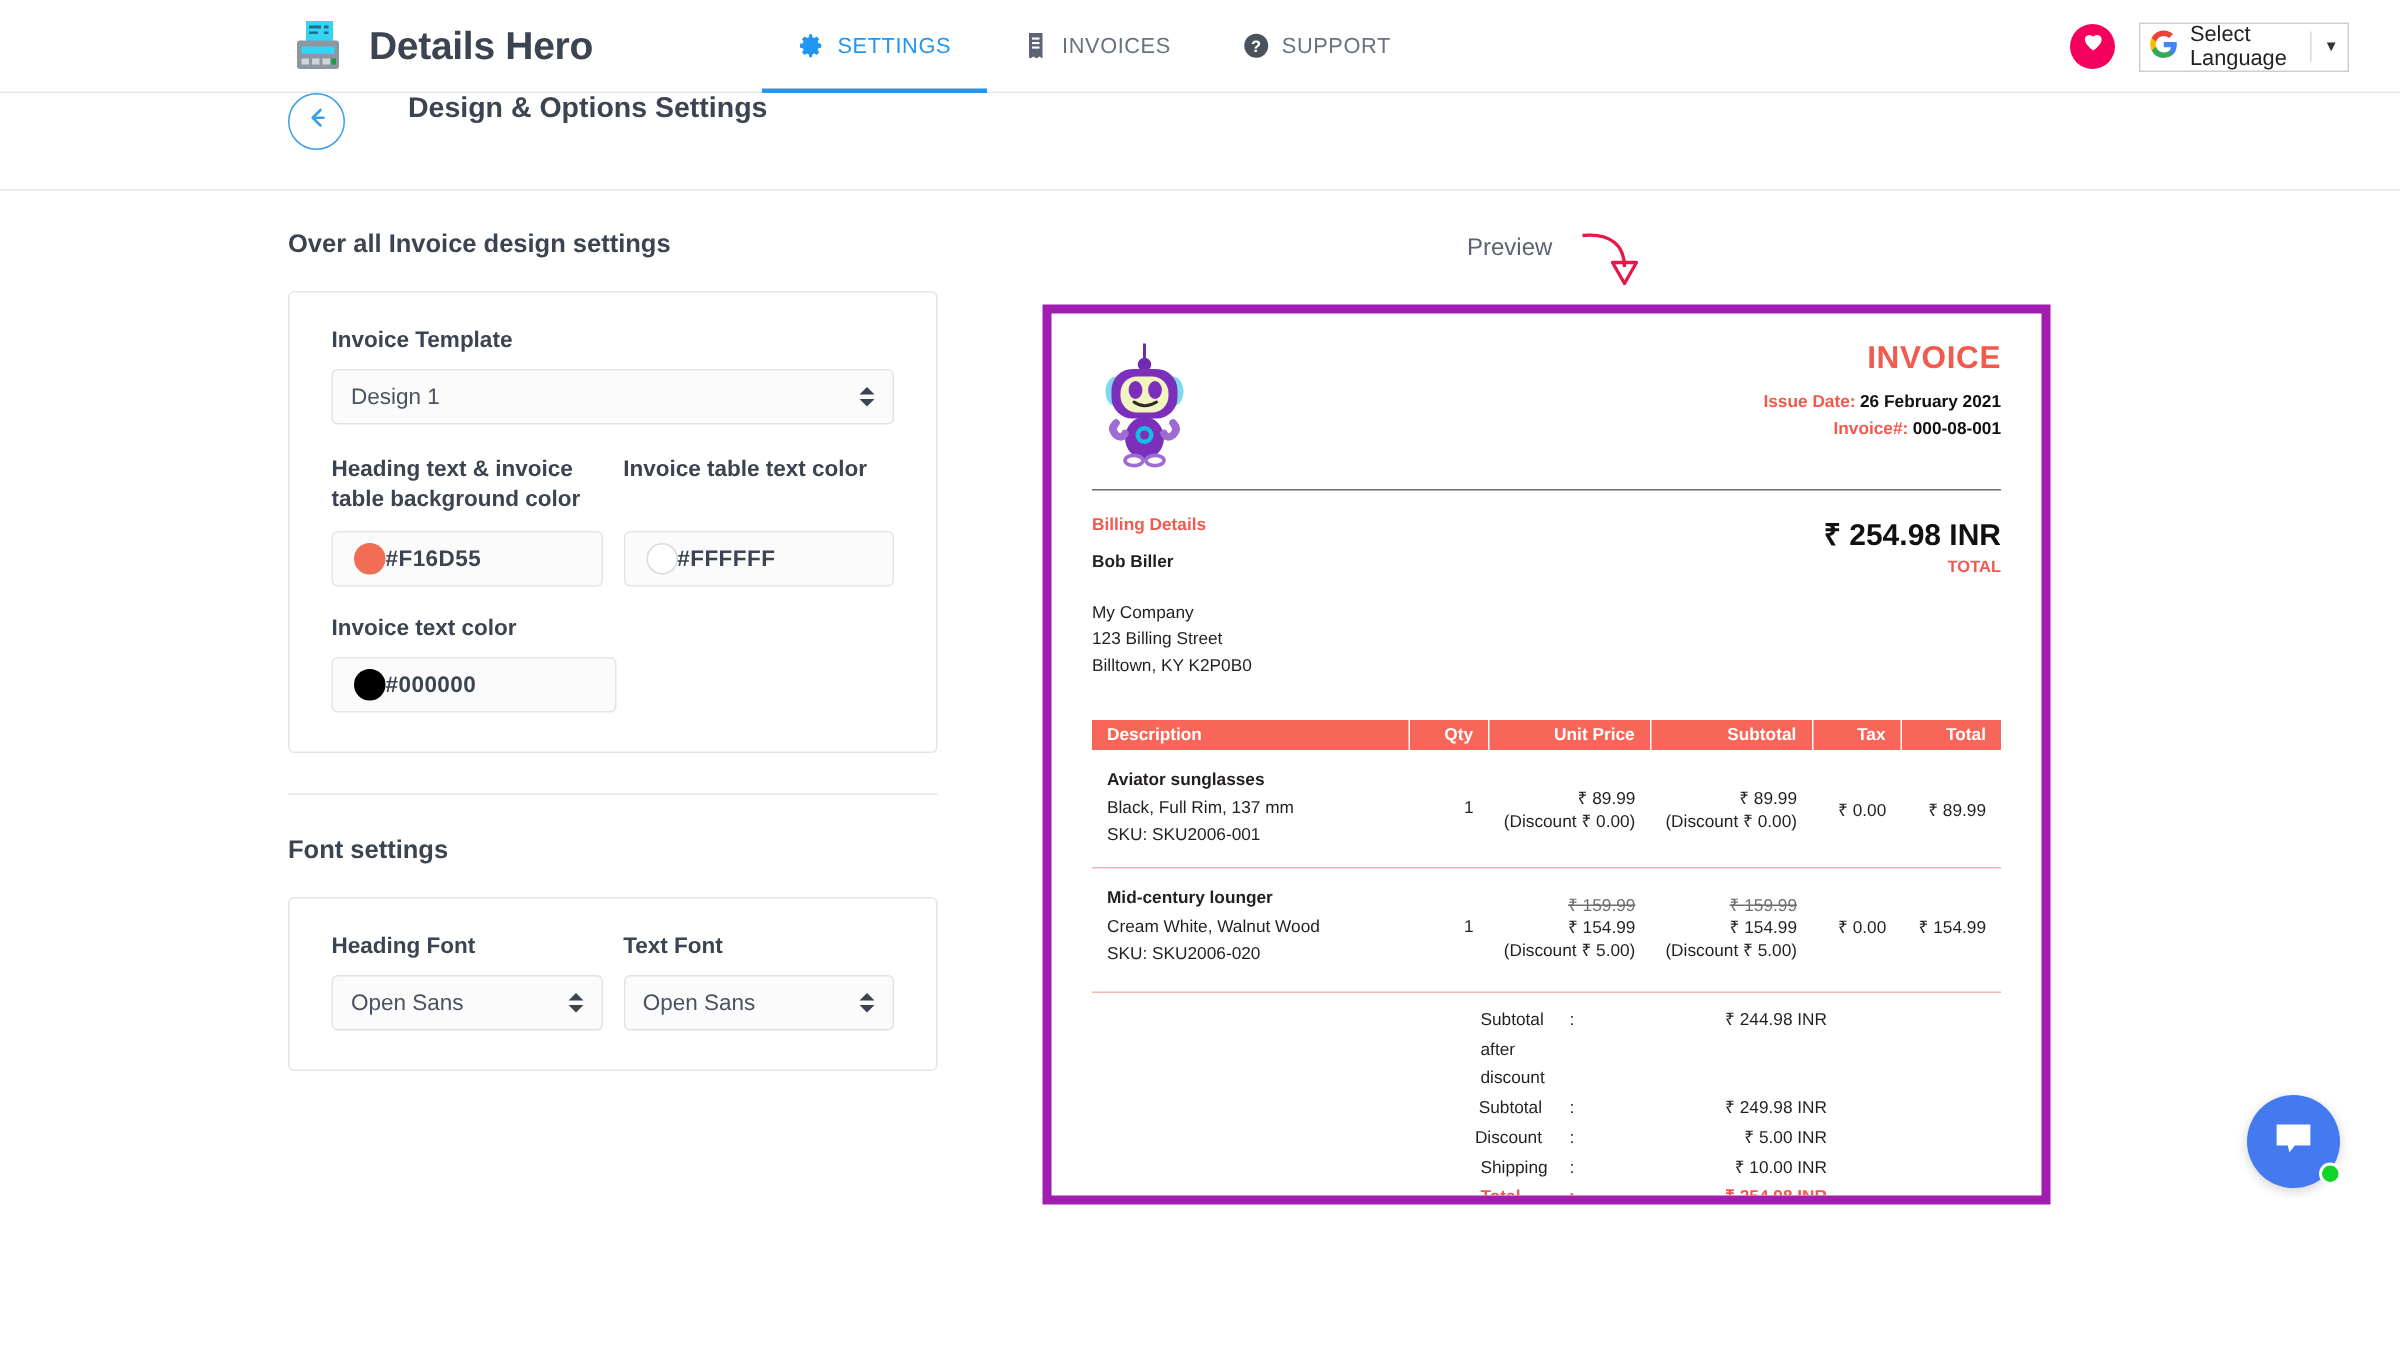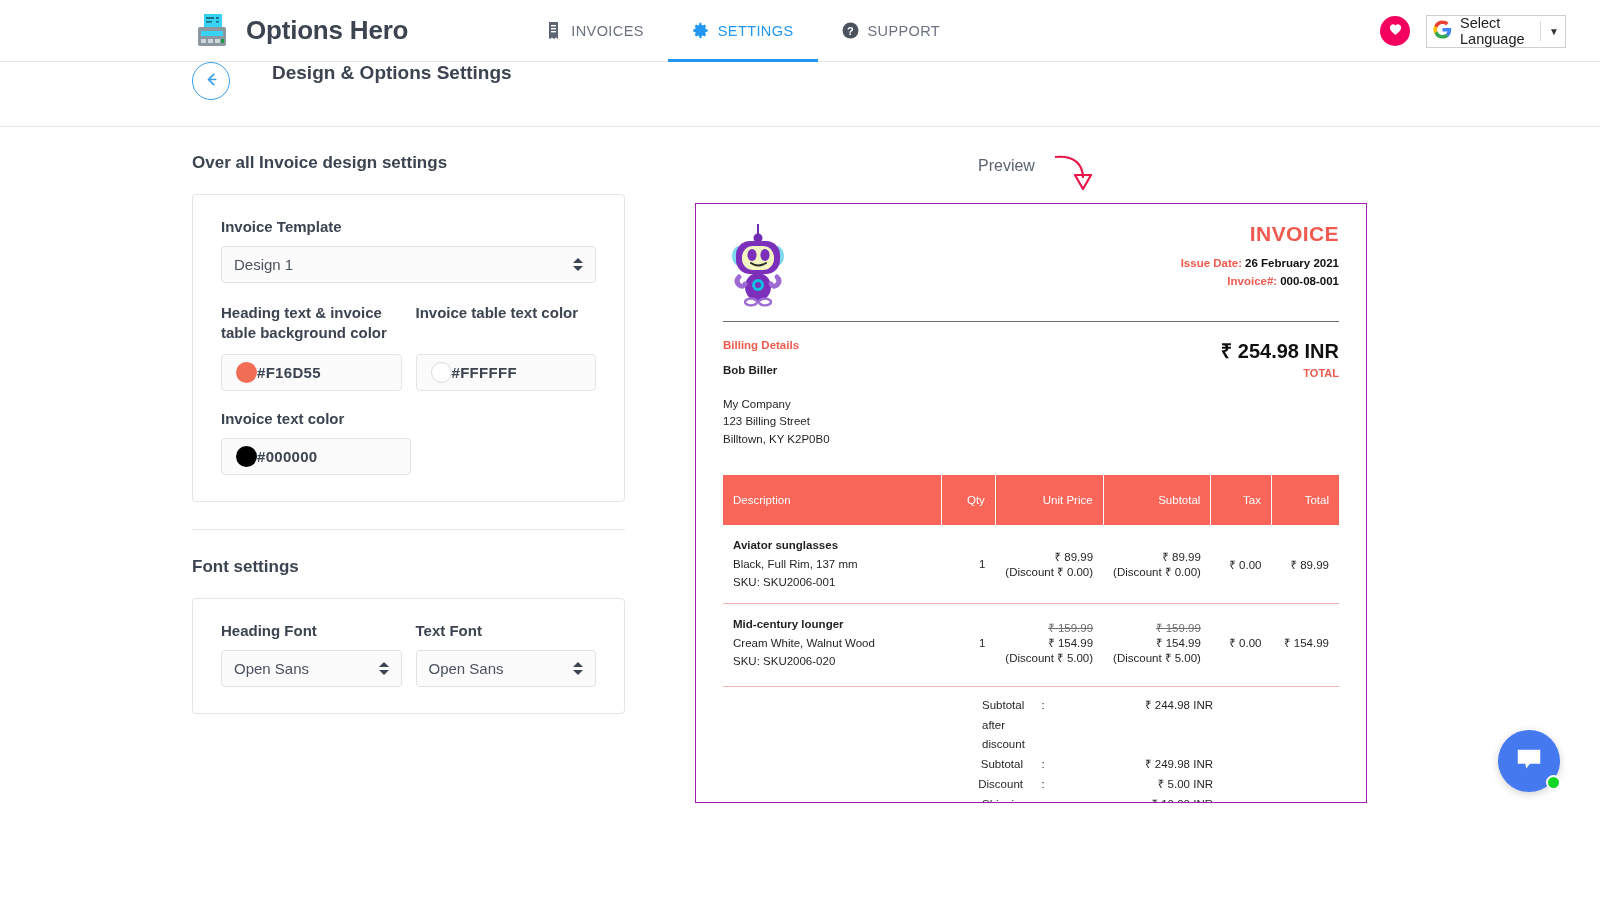--- a/index.html
+++ b/index.html
@@ -106,21 +106,21 @@
 
   .font-row { display:flex; gap:14px; }
   .font-col { width:183px; }
 
   
   .preview-head { display:flex; align-items:flex-start; gap:14px; margin-left:283px; height:44px; }
   .preview-label { font-size:16px; color:#5a6472; padding-top:4px; }
 
   .invoice {
     margin-left:0; margin-top:6px;
-    width:672px; border:1px solid #a21caf; background:#fff;
+    width:672px; border:6px solid #a21caf; background:#fff;
     padding:18px 27px 0 27px; height:600px; overflow:hidden;
     font-family:"Liberation Sans", sans-serif;
   }
   .inv-top { display:flex; justify-content:space-between; align-items:flex-start; }
   .robot { width:70px; height:85px; }
   .inv-title { font-size:21px; font-weight:bold; color:#f05a4f; text-align:right; letter-spacing:.4px; }
   .inv-meta { text-align:right; font-size:11.5px; margin-top:9px; line-height:1.55; }
   .inv-meta .k { color:#f05a4f; font-weight:bold; }
   .inv-meta .v { color:#12100e; font-weight:bold; margin-left:3px; }
   .hr-dark { border:0; border-top:1px solid #6b6b6b; margin:14px 0 0 0; }
@@ -128,22 +128,22 @@
   .parties { display:flex; margin-top:15px; }
   .party { width:205px; font-size:11.5px; color:#231f20; line-height:1.55; }
   .party h4 { margin:0 0 7px 0; font-size:11.5px; color:#f05a4f; font-weight:bold; }
   .party .nm { font-weight:bold; display:block; margin-bottom:16px; }
   .total-block { margin-left:auto; text-align:right; }
   .total-amt { font-size:20px; font-weight:bold; color:#12100e; }
   .total-cap { font-size:11px; font-weight:bold; color:#f05a4f; margin-top:3px; }
 
   table.items { width:100%; border-collapse:collapse; margin-top:26px; }
   table.items thead th {
-    background:#f8665a; color:#fff; font-size:11.5px; font-weight:normal;
-    padding:19px 10px; text-align:right; border-right:1px solid #fff;
+    background:#f8665a; color:#fff; font-size:11.5px; font-weight:bold;
+    padding:4px 10px; text-align:right; border-right:1px solid #fff;
   }
   table.items thead th.desc { text-align:left; }
   table.items thead th:last-child { border-right:0; }
   table.items td { font-size:11.5px; color:#231f20; padding:11px 10px; vertical-align:middle; }
   table.items tbody tr + tr td { border-top:1px solid #f5b6ae; }
   td.desc { text-align:left; line-height:1.62; }
   td.desc b { display:block; font-size:11.5px; }
   td.num { text-align:right; white-space:nowrap; }
   td.qty { text-align:right; }
   .strike { text-decoration:line-through; color:#6f6f6f; display:block; }
@@ -182,42 +182,42 @@
         <rect x="24" y="6" width="3" height="2" fill="#1b6f86"></rect>
         <rect x="24" y="10" width="3" height="1.6" fill="#1b6f86"></rect>
         <rect x="6" y="16" width="28" height="19" rx="2" fill="#8d97a0"></rect>
         <rect x="9" y="20" width="22" height="5" fill="#36d3f5"></rect>
         <rect x="9" y="28" width="5" height="4" fill="#cfd6db"></rect>
         <rect x="16" y="28" width="5" height="4" fill="#cfd6db"></rect>
         <rect x="23" y="28" width="5" height="4" fill="#cfd6db"></rect>
         <rect x="29" y="28" width="3" height="4" fill="#1c9b46"></rect>
       </svg>
     </span>
-    <span class="brand-name">Options Hero</span>
+    <span class="brand-name">Details Hero</span>
   </div>
 
   <div class="navlinks">
+    <div class="navlink active">
+      <span class="nav-ico">
+        <svg viewBox="0 0 20 20" width="17" height="17">
+            <path fill="#2196f3" d="M10 6.4a3.6 3.6 0 1 0 0 7.2 3.6 3.6 0 0 0 0-7.2zm8.2 5.1.1-1.5-.1-1.5-2.2-.4-.6-1.4 1.3-1.8-2-2.1-1.9 1.2-1.4-.6L10.9.9h-2l-.5 2.5-1.4.6-1.9-1.2-2 2.1 1.3 1.8-.6 1.4-2.2.4L1.5 10l.1 1.5 2.2.4.6 1.4-1.3 1.8 2 2.1 1.9-1.2 1.4.6.5 2.5h2l.5-2.5 1.4-.6 1.9 1.2 2-2.1-1.3-1.8.6-1.4z"></path>
+          </svg>
+      </span>
+      <span>SETTINGS</span>
+    </div>
     <div class="navlink">
       <span class="nav-ico">
         <svg viewBox="0 0 17 17" width="17" height="17">
             <path fill="#5b6470" d="M4 0h9v17l-2-1.4-2 1.4-2-1.4L5 17 4 16.2z"></path>
             <rect x="6" y="3" width="5" height="1.4" fill="#fff"></rect>
             <rect x="6" y="6" width="5" height="1.4" fill="#fff"></rect>
             <rect x="6" y="9" width="5" height="1.4" fill="#fff"></rect>
           </svg>
       </span>
       <span>INVOICES</span>
-    </div>
-    <div class="navlink active">
-      <span class="nav-ico">
-        <svg viewBox="0 0 20 20" width="17" height="17">
-            <path fill="#2196f3" d="M10 6.4a3.6 3.6 0 1 0 0 7.2 3.6 3.6 0 0 0 0-7.2zm8.2 5.1.1-1.5-.1-1.5-2.2-.4-.6-1.4 1.3-1.8-2-2.1-1.9 1.2-1.4-.6L10.9.9h-2l-.5 2.5-1.4.6-1.9-1.2-2 2.1 1.3 1.8-.6 1.4-2.2.4L1.5 10l.1 1.5 2.2.4.6 1.4-1.3 1.8 2 2.1 1.9-1.2 1.4.6.5 2.5h2l.5-2.5 1.4-.6 1.9 1.2 2-2.1-1.3-1.8.6-1.4z"></path>
-          </svg>
-      </span>
-      <span>SETTINGS</span>
     </div>
     <div class="navlink">
       <span class="nav-ico">
         <svg viewBox="0 0 17 17" width="17" height="17">
             <circle cx="8.5" cy="8.5" r="8" fill="#4a525e"></circle>
             <text x="8.5" y="12.6" font-size="11" font-weight="bold" fill="#fff" text-anchor="middle" font-family="Liberation Sans, sans-serif">?</text>
           </svg>
       </span>
       <span>SUPPORT</span>
     </div>

